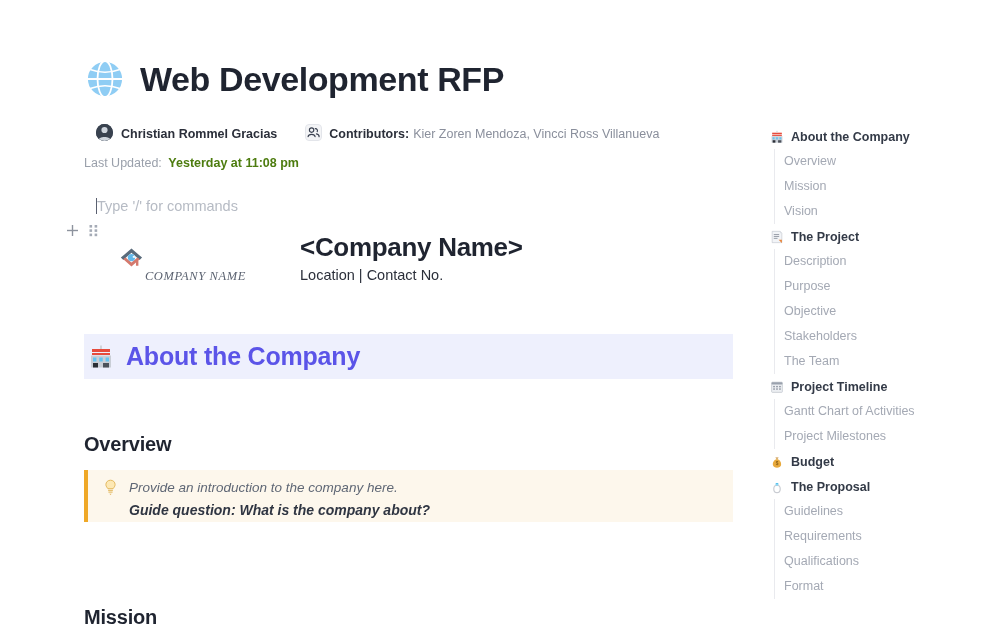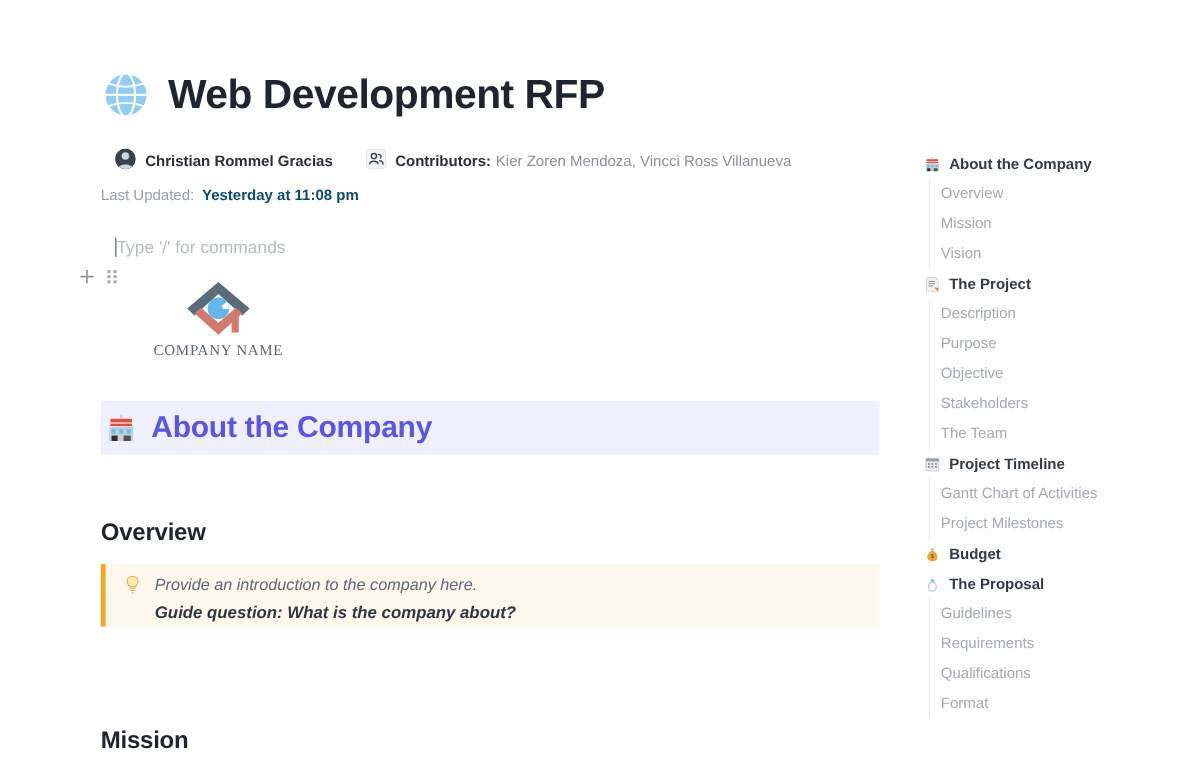--- a/index.html
+++ b/index.html
@@ -78,21 +78,21 @@
   .contrib-names { color: #8a8f9c; margin-left: 4px; }
 
   
   .last-updated {
     position: absolute;
     left: 84px; top: 156px;
     font-size: 12.5px;
     white-space: nowrap;
   }
   .lu-label { color: #9aa0ab; }
-  .lu-value { color: #0c4a6e; font-weight: bold; margin-left: 3px; }
+  .lu-value { color: #4d7c0f; font-weight: bold; margin-left: 3px; }
 
   
   .slash-line {
     position: absolute;
     left: 84px; top: 198px;
     font-size: 14.5px;
     color: #b6bbc4;
     white-space: nowrap;
     padding-left: 12px;
   }
@@ -117,23 +117,24 @@
   
   .company-block {
     position: absolute;
     left: 118px; top: 232px;
     display: flex;
     align-items: center;
   }
   .logo-wrap {
     width: 128px;
     display: flex;
-    flex-direction: column;
-    align-items: center;
+    flex-direction: row;
+    align-items: flex-end;
     flex: 0 0 auto;
+    font-style: italic;
   }
   .logo-mark { display: block; width: 66px; height: 52px; }
   .logo-text {
     font-family: "Liberation Serif", serif;
     font-size: 12.5px;
     letter-spacing: 0.6px;
     color: #5d6472;
     margin-top: 1px;
     white-space: nowrap;
   }
@@ -334,20 +335,24 @@
     <div class="company-block">
       <div class="logo-wrap">
         <svg class="logo-mark" viewBox="0 0 66 52">
           <path d="M33 3 L59 25 L53 31 L33 13 L13 31 L7 25 Z" fill="#5a6b7b"></path>
           <path d="M13 29 L33 47 L53 29 L47.5 24.5 L33 37 L18.5 24.5 Z" fill="#d4796d"></path>
           <path d="M44 31 L50 26 L50 45 L44 45 Z" fill="#d4796d"></path>
           <circle cx="33" cy="25" r="9" fill="#62b8ea"></circle>
           <path d="M40 19.5 A8 8 0 0 1 41.8 25.5 L36.5 25.5 A3 3 0 0 0 35.6 23 Z" fill="#ffffff"></path>
         </svg>
         <div class="logo-text">COMPANY NAME</div>
+      </div>
+      <div class="company-text">
+        <div class="company-name">&lt;Company Name&gt;</div>
+        <div class="company-sub">Location | Contact No.</div>
       </div>
     </div>
 
     <div class="section-banner">
       <svg class="banner-icon" viewBox="0 0 26 26">
         <rect x="4" y="5" width="18" height="3" fill="#e64b3c"></rect>
         <rect x="4" y="9" width="18" height="2" fill="#e64b3c"></rect>
         <rect x="12" y="1.5" width="2" height="3.5" fill="#d0d4da"></rect>
         <rect x="3" y="11.5" width="20" height="12" fill="#c9ced6"></rect>
         <rect x="5" y="13.5" width="3.4" height="4" fill="#66c4f0"></rect>

